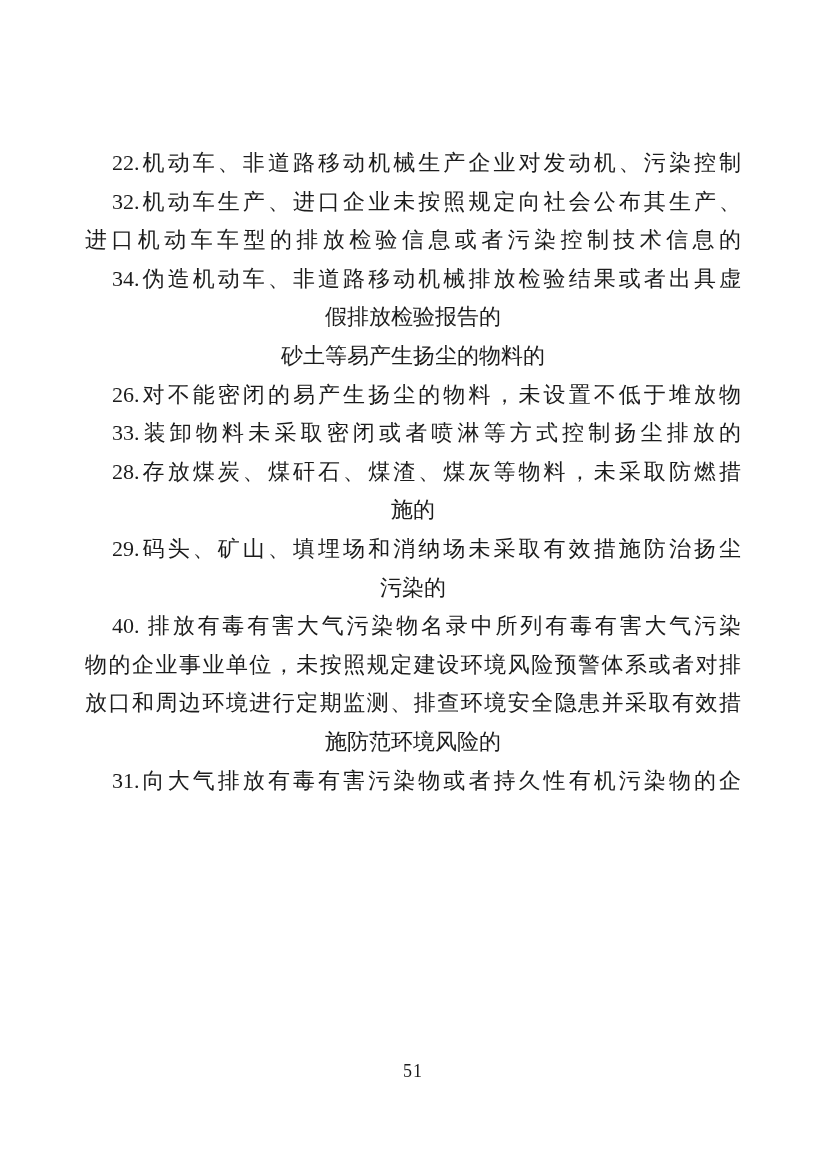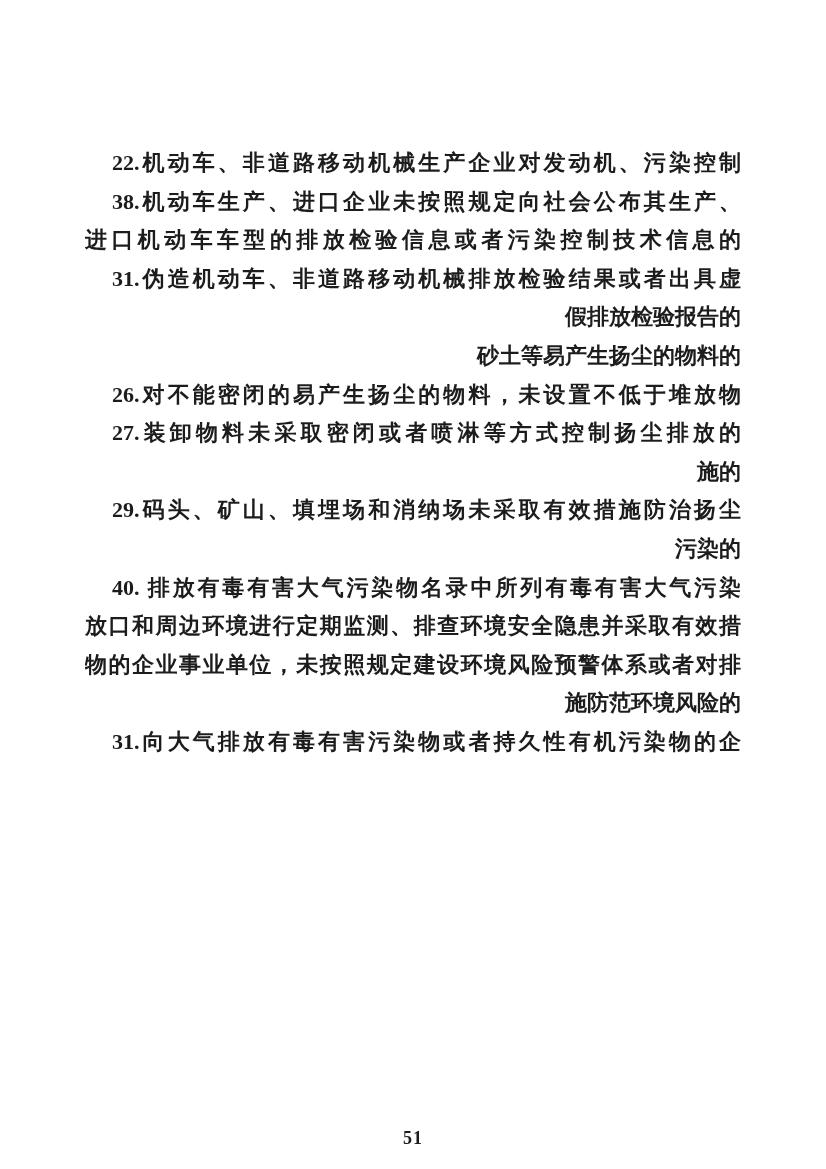--- a/index.html
+++ b/index.html
@@ -8,70 +8,70 @@
     background: #ffffff;
   }
   .page {
     position: relative;
     width: 826px;
     height: 1169px;
     background: #ffffff;
     overflow: hidden;
     font-family: "Liberation Serif", "DejaVu Serif", serif;
     color: #1c1c1c;
-    font-weight: bold;
   }
   .textblock {
     position: absolute;
     left: 85px;
     top: 144px;
     width: 656px;
   }
   .line {
     font-size: 22px;
     line-height: 38.6px;
     height: 38.6px;
     overflow: hidden;
-    text-align: right;
+    text-align: center;
     white-space: normal;
   }
   .line.fill {
     text-align: justify;
     text-align-last: justify;
   }
   .line.indent {
     text-indent: 27px;
   }
   .pageno {
     position: absolute;
     left: 0;
-    top: 1128px;
+    top: 1061px;
     width: 100%;
     text-align: center;
     font-size: 18px;
     letter-spacing: 1px;
     color: #1c1c1c;
   }
 </style>
 </head>
 <body>
 
 <div class="page">
   <div class="textblock">
       <div class="line indent fill">22.机动车、非道路移动机械生产企业对发动机、污染控制</div>
-      <div class="line indent fill">38.机动车生产、进口企业未按照规定向社会公布其生产、</div>
+      <div class="line indent fill">32.机动车生产、进口企业未按照规定向社会公布其生产、</div>
       <div class="line fill">进口机动车车型的排放检验信息或者污染控制技术信息的</div>
-      <div class="line indent fill">31.伪造机动车、非道路移动机械排放检验结果或者出具虚</div>
+      <div class="line indent fill">34.伪造机动车、非道路移动机械排放检验结果或者出具虚</div>
       <div class="line">假排放检验报告的</div>
       <div class="line">砂土等易产生扬尘的物料的</div>
       <div class="line indent fill">26.对不能密闭的易产生扬尘的物料，未设置不低于堆放物</div>
-      <div class="line indent fill">27.装卸物料未采取密闭或者喷淋等方式控制扬尘排放的</div>
+      <div class="line indent fill">33.装卸物料未采取密闭或者喷淋等方式控制扬尘排放的</div>
+      <div class="line indent fill">28.存放煤炭、煤矸石、煤渣、煤灰等物料，未采取防燃措</div>
       <div class="line">施的</div>
       <div class="line indent fill">29.码头、矿山、填埋场和消纳场未采取有效措施防治扬尘</div>
       <div class="line">污染的</div>
       <div class="line indent fill">40. 排放有毒有害大气污染物名录中所列有毒有害大气污染</div>
+      <div class="line fill">物的企业事业单位，未按照规定建设环境风险预警体系或者对排</div>
       <div class="line fill">放口和周边环境进行定期监测、排查环境安全隐患并采取有效措</div>
-      <div class="line fill">物的企业事业单位，未按照规定建设环境风险预警体系或者对排</div>
       <div class="line">施防范环境风险的</div>
       <div class="line indent fill">31.向大气排放有毒有害污染物或者持久性有机污染物的企</div>
     </div>
   <div class="pageno">51</div>
 </div>
 
 </body></html>

